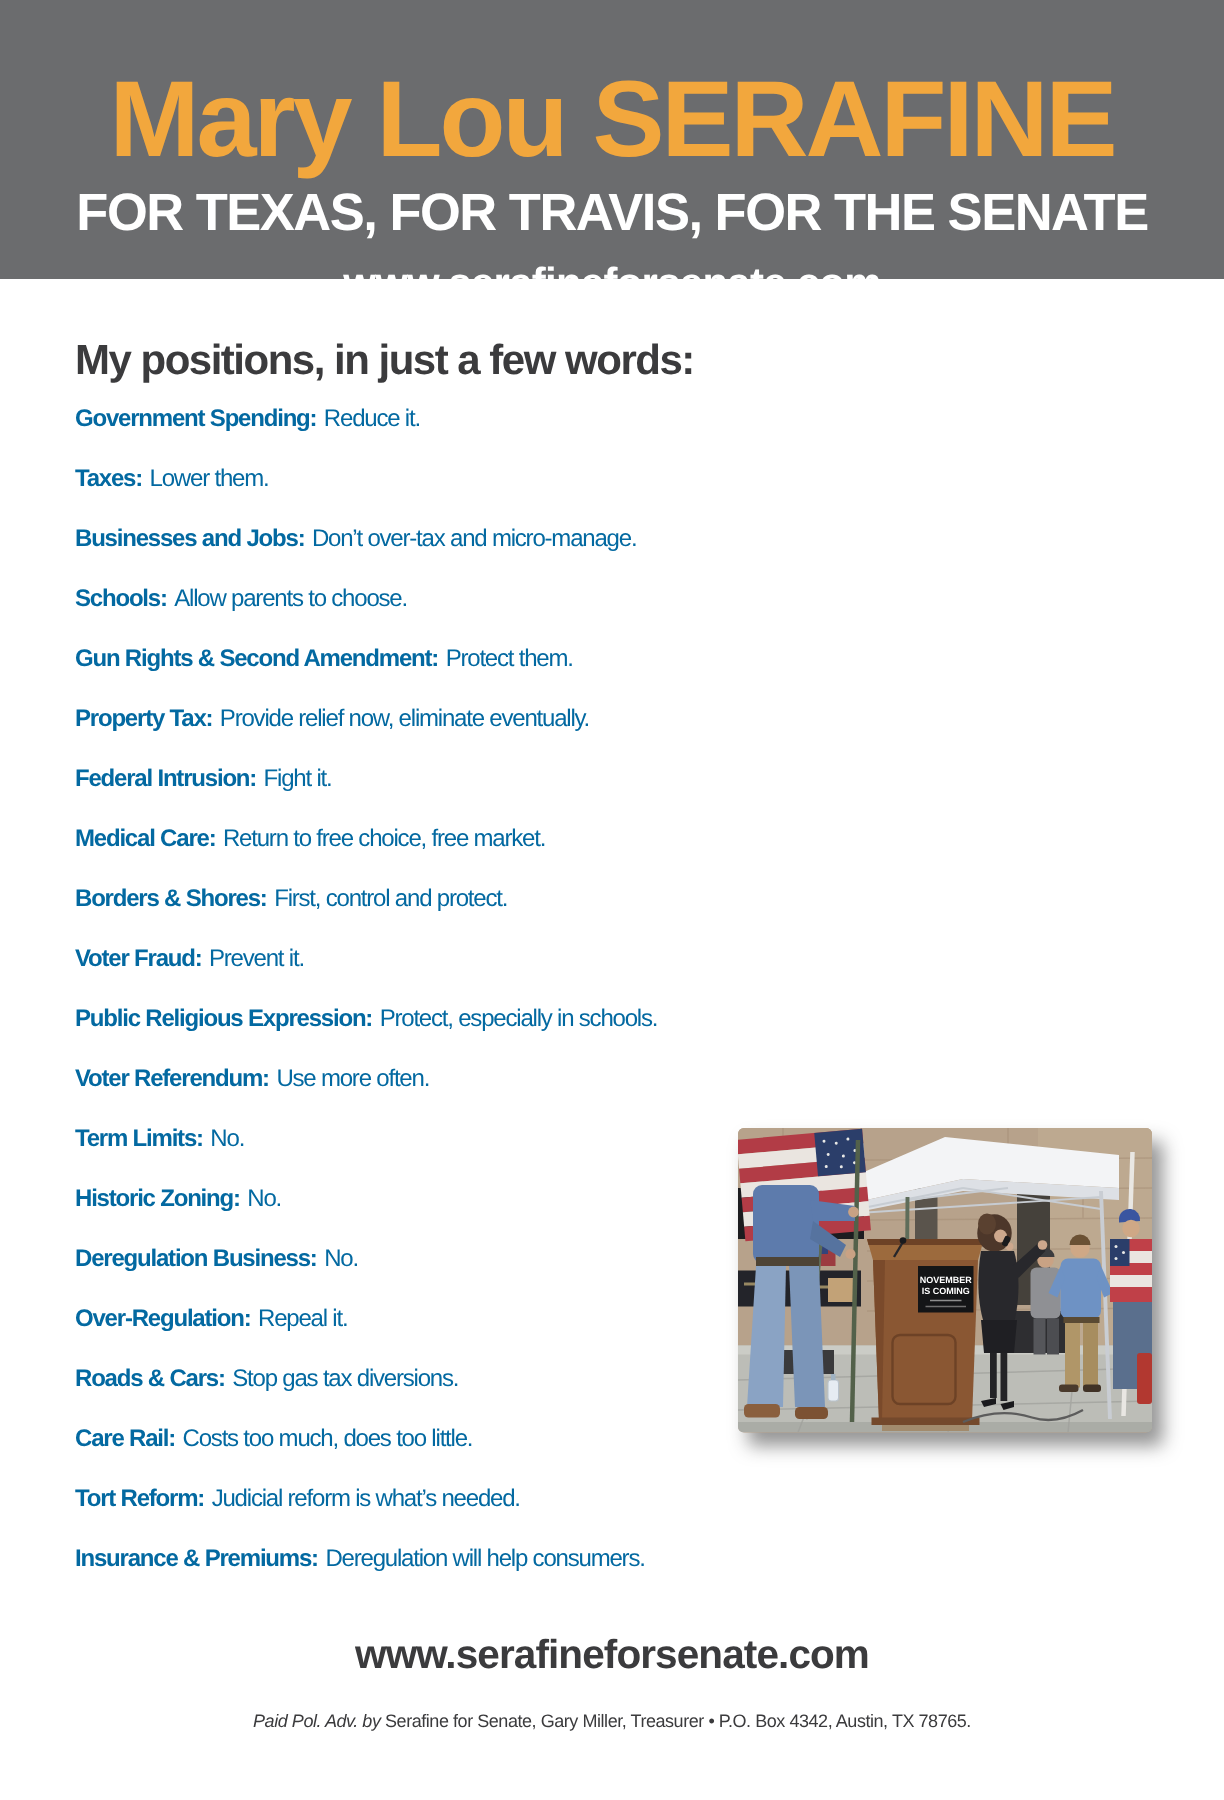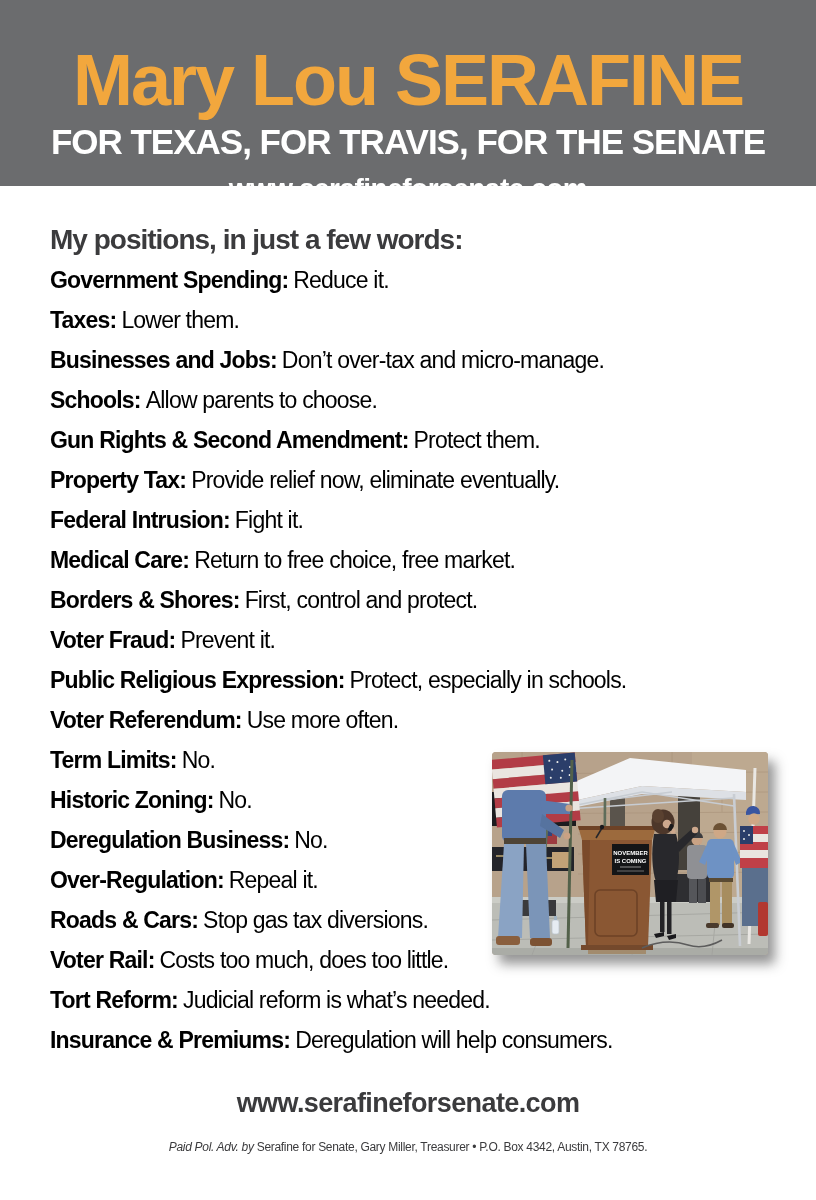--- a/index.html
+++ b/index.html
@@ -29,21 +29,21 @@
   }
 
   
   .content { position:absolute; top:220px; left:50px; right:20px; }
   .positions-heading {
     margin:0; font-size:28px; font-weight:bold;
     letter-spacing:-1px; line-height:40px; color:#3b3b3d;
   }
   .positions-list {
     list-style:none; margin:0; padding:0;
-    font-size:23px; letter-spacing:-0.8px; color:#000000;
+    font-size:16px; letter-spacing:-0.8px; color:#0369a1;
   }
   .positions-list li { line-height:40px; white-space:nowrap; }
   .positions-list b { font-weight:bold; padding-right:5px; }
 
   
   .photo-figure {
     position:absolute; left:492px; top:752px; width:276px; height:203px;
     margin:0; border-radius:4px; overflow:hidden;
     box-shadow:7px 9px 12px rgba(45,45,45,0.50);
     background:#b7a28b;
@@ -85,21 +85,21 @@
       <li><b>Medical Care:</b><span>Return to free choice, free market.</span></li>
       <li><b>Borders &amp; Shores:</b><span>First, control and protect.</span></li>
       <li><b>Voter Fraud:</b><span>Prevent it.</span></li>
       <li><b>Public Religious Expression:</b><span>Protect, especially in schools.</span></li>
       <li><b>Voter Referendum:</b><span>Use more often.</span></li>
       <li><b>Term Limits:</b><span>No.</span></li>
       <li><b>Historic Zoning:</b><span>No.</span></li>
       <li><b>Deregulation Business:</b><span>No.</span></li>
       <li><b>Over-Regulation:</b><span>Repeal it.</span></li>
       <li><b>Roads &amp; Cars:</b><span>Stop gas tax diversions.</span></li>
-      <li><b>Voter Rail:</b><span>Costs too much, does too little.</span></li>
+      <li><b>Care Rail:</b><span>Costs too much, does too little.</span></li>
       <li><b>Tort Reform:</b><span>Judicial reform is what’s needed.</span></li>
       <li><b>Insurance &amp; Premiums:</b><span>Deregulation will help consumers.</span></li>
     </ul>
   </div>
 
   <figure class="photo-figure">
     <svg viewBox="0 0 276 203" preserveAspectRatio="none">
 
       <rect x="0" y="0" width="276" height="150" fill="#b7a28b"></rect>
       <rect x="200" y="0" width="76" height="145" fill="#c3ae96" opacity="0.55"></rect>

